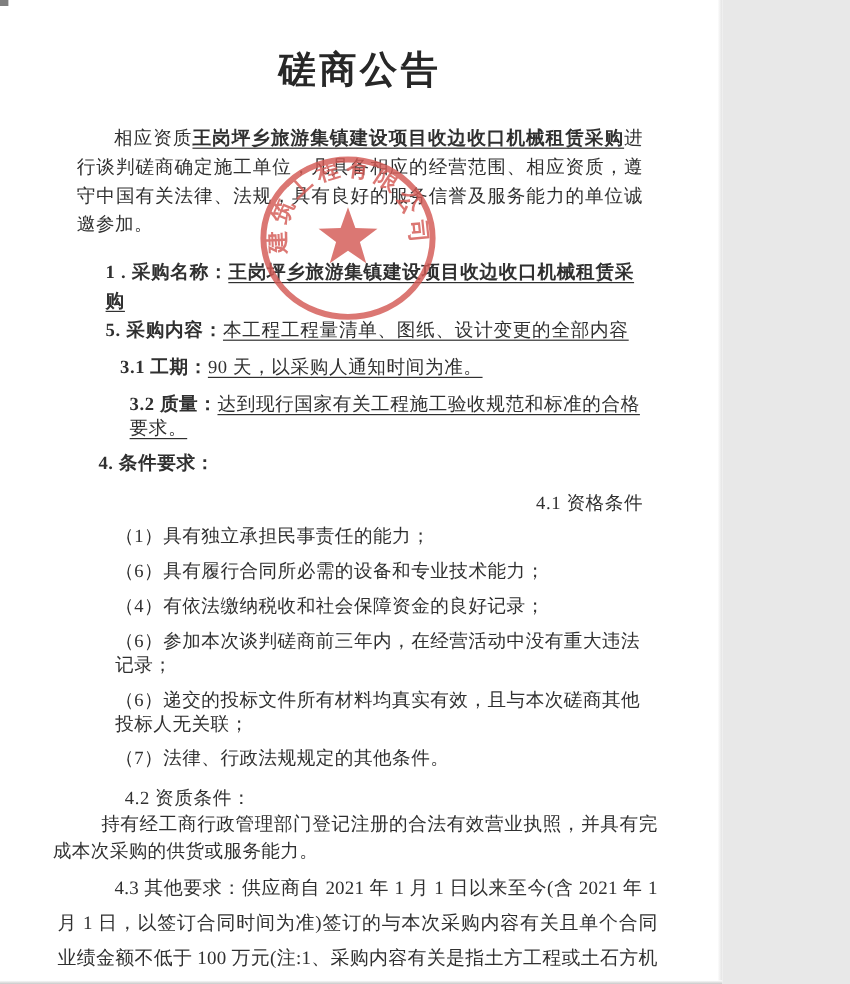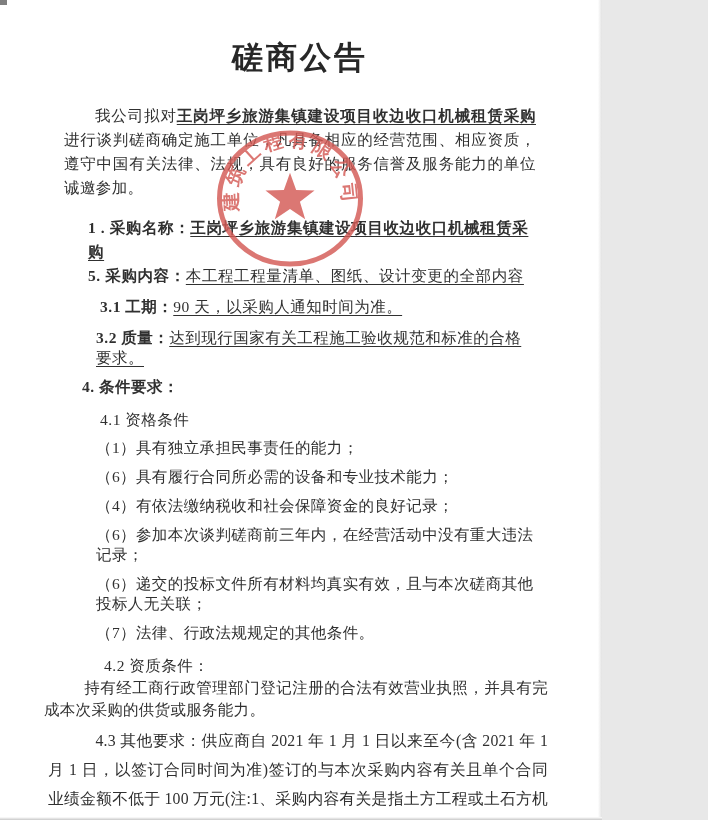--- a/index.html
+++ b/index.html
@@ -20,23 +20,23 @@
   .intro{
     margin-top:26px;line-height:24px;text-indent:2em;text-align:justify;
     letter-spacing:.4px;
   }
   .u{ text-decoration:underline; text-underline-offset:3px; }
   .b{ font-weight:bold; }
   .row-item{margin:0 0 0 24px;line-height:24px;letter-spacing:.6px;}
   .row-item:first-of-type{margin-top:4px;}
   .h-sec{margin:7px 0 0 18px;font-weight:bold;line-height:20px;letter-spacing:.5px;}
   .row-31{margin:9px 0 0 36px;line-height:20px;letter-spacing:.5px;}
-  .row-32{margin:11px 0 0 32px;line-height:20px;letter-spacing:.5px;}
+  .row-32{margin:11px 0 0 44px;line-height:20px;letter-spacing:.5px;}
   .h4-sec{margin:9px 0 0 18px;font-weight:bold;line-height:20px;letter-spacing:.5px;}
-  .h41{margin:13px 0 0 36px;line-height:20px;letter-spacing:.5px;}
+  .h41{margin:13px 0 0 36px;line-height:20px;letter-spacing:.5px;text-align:right;}
   .qual{margin:9px 0 0 32px;line-height:20px;letter-spacing:.4px;}
   .qual.first{margin-top:8px;}
   .h42{margin:13px 0 0 40px;line-height:20px;letter-spacing:.5px;}
   .p42{
     margin:1px -12px 0 -20px;text-indent:2.6em;font-weight:normal;
     line-height:22px;text-align:justify;letter-spacing:.3px;
   }
   .p43{
     margin:5px -12px 0 -16px;text-indent:3em;line-height:29px;
     font-size:15.8px;text-align:justify;letter-spacing:.2px;
@@ -67,21 +67,21 @@
 </style>
 </head>
 <body>
 
 <div class="page">
   <div class="corner-mark"></div>
 
   <div class="content">
     <div class="doc-title">磋商公告</div>
 
-    <p class="intro"><span>我公司拟对</span><span class="b u">王岗坪乡旅游集镇建设项目收边收口机械租赁采购</span><span>进行谈判磋商确定施工单位，凡具备相应的经营范围、相应资质，遵守中国有关法律、法规，具有良好的服务信誉及服务能力的单位诚邀参加。</span></p>
+    <p class="intro"><span>相应资质</span><span class="b u">王岗坪乡旅游集镇建设项目收边收口机械租赁采购</span><span>进行谈判磋商确定施工单位，凡具备相应的经营范围、相应资质，遵守中国有关法律、法规，具有良好的服务信誉及服务能力的单位诚邀参加。</span></p>
 
     <div class="row-item"><span class="b">1 . 采购名称：</span><span class="b u">王岗坪乡旅游集镇建设项目收边收口机械租赁采购</span></div>
 
     <div class="row-item"><span class="b">5. 采购内容：</span><span class="u">本工程工程量清单、图纸、设计变更的全部内容</span></div>
 
 
     <div class="row-31"><span class="b">3.1 工期：</span><span class="u">90 天，以采购人通知时间为准。</span></div>
 
     <div class="row-32"><span class="b">3.2 质量：</span><span class="u">达到现行国家有关工程施工验收规范和标准的合格要求。</span></div>
 

